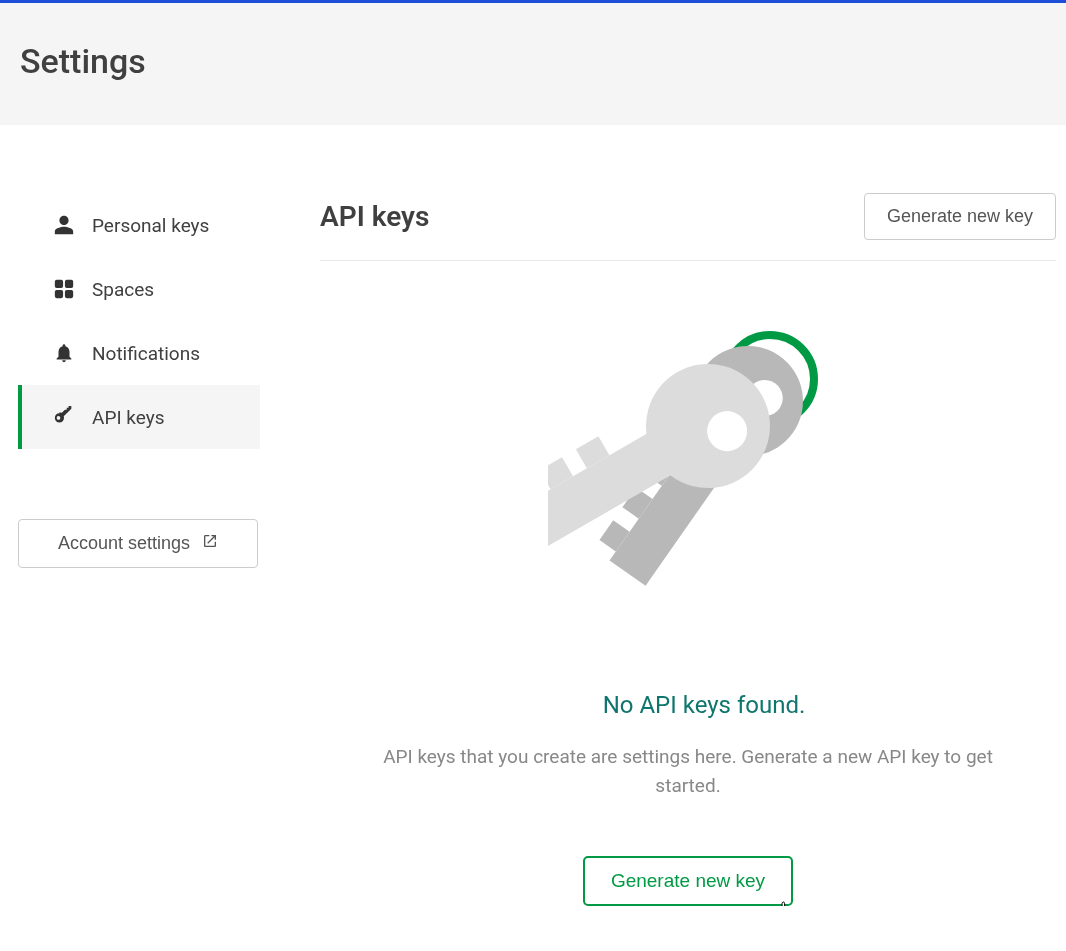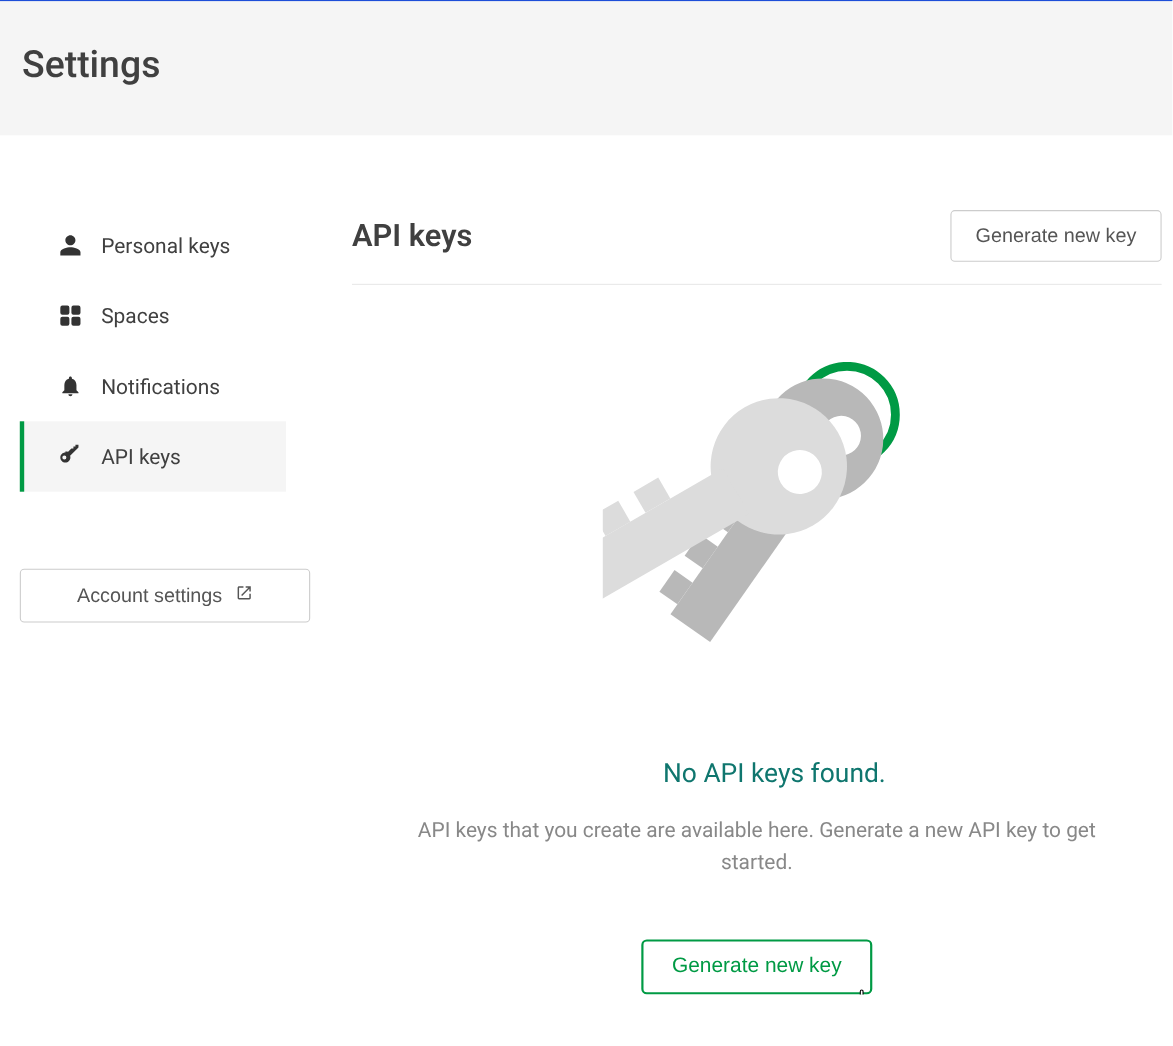--- a/index.html
+++ b/index.html
@@ -8,21 +8,21 @@
       box-sizing: border-box;
     }
     body {
       font-family: -apple-system, BlinkMacSystemFont, "Segoe UI", Roboto, Helvetica, Arial, sans-serif;
       background: #ffffff;
       color: #333;
       width: 1066px;
     }
     .header {
       background: #f5f5f5;
-      border-top: 1px solid #1d4ed8;
+      border-top: 3px solid #1d4ed8;
       padding: 38px 20px 44px 20px;
     }
     .header h1 {
       font-size: 34px;
       font-weight: 500;
       color: #404040;
     }
     .content-wrapper {
       display: flex;
       padding-top: 68px;
@@ -78,21 +78,21 @@
       align-items: center;
       justify-content: center;
       gap: 12px;
       border: 1px solid #ccc;
       border-radius: 4px;
       background: #fff;
       padding: 13px 18px;
       font-size: 18px;
       color: #555;
       cursor: pointer;
-      width: 264px;
+      width: 240px;
     }
     .account-settings-btn svg {
       width: 16px;
       height: 16px;
       fill: #555;
     }
     .main {
       flex: 1;
       padding-left: 40px;
       padding-right: 10px;
@@ -251,21 +251,21 @@
             <circle cx="14" cy="-14" r="20" fill="#ffffff"></circle>
             <rect x="-24" y="45" width="48" height="175" fill="#dcdcdc"></rect>
             <rect x="-46" y="100" width="22" height="26" fill="#dcdcdc"></rect>
             <rect x="-46" y="142" width="22" height="26" fill="#dcdcdc"></rect>
             <rect x="-46" y="184" width="22" height="26" fill="#dcdcdc"></rect>
           </g>
         </svg>
       </div>
 
       <div class="empty-title">No API keys found.</div>
-      <div class="empty-desc">API keys that you create are available here. Generate a new API key to get started.</div>
+      <div class="empty-desc">API keys that you create are settings here. Generate a new API key to get started.</div>
 
       <button class="generate-btn-primary">
         <span>Generate new key</span>
         <span class="cursor-hand">
           <svg viewBox="0 0 24 28" width="20" height="24">
             <path fill="#ffffff" stroke="#000000" stroke-width="1.2" d="M10 2c-.8 0-1.5.7-1.5 1.5V14l-1.8-1.8c-.6-.6-1.6-.6-2.2 0-.6.6-.6 1.6 0 2.2l5 6c.4.5 1 .8 1.6.8h6c1 0 1.9-.8 2-1.8l.8-6c.1-1-.6-1.9-1.6-2l-6.8-.9V3.5C11.5 2.7 10.8 2 10 2z"></path>
           </svg>
         </span>
       </button>
     </div>

